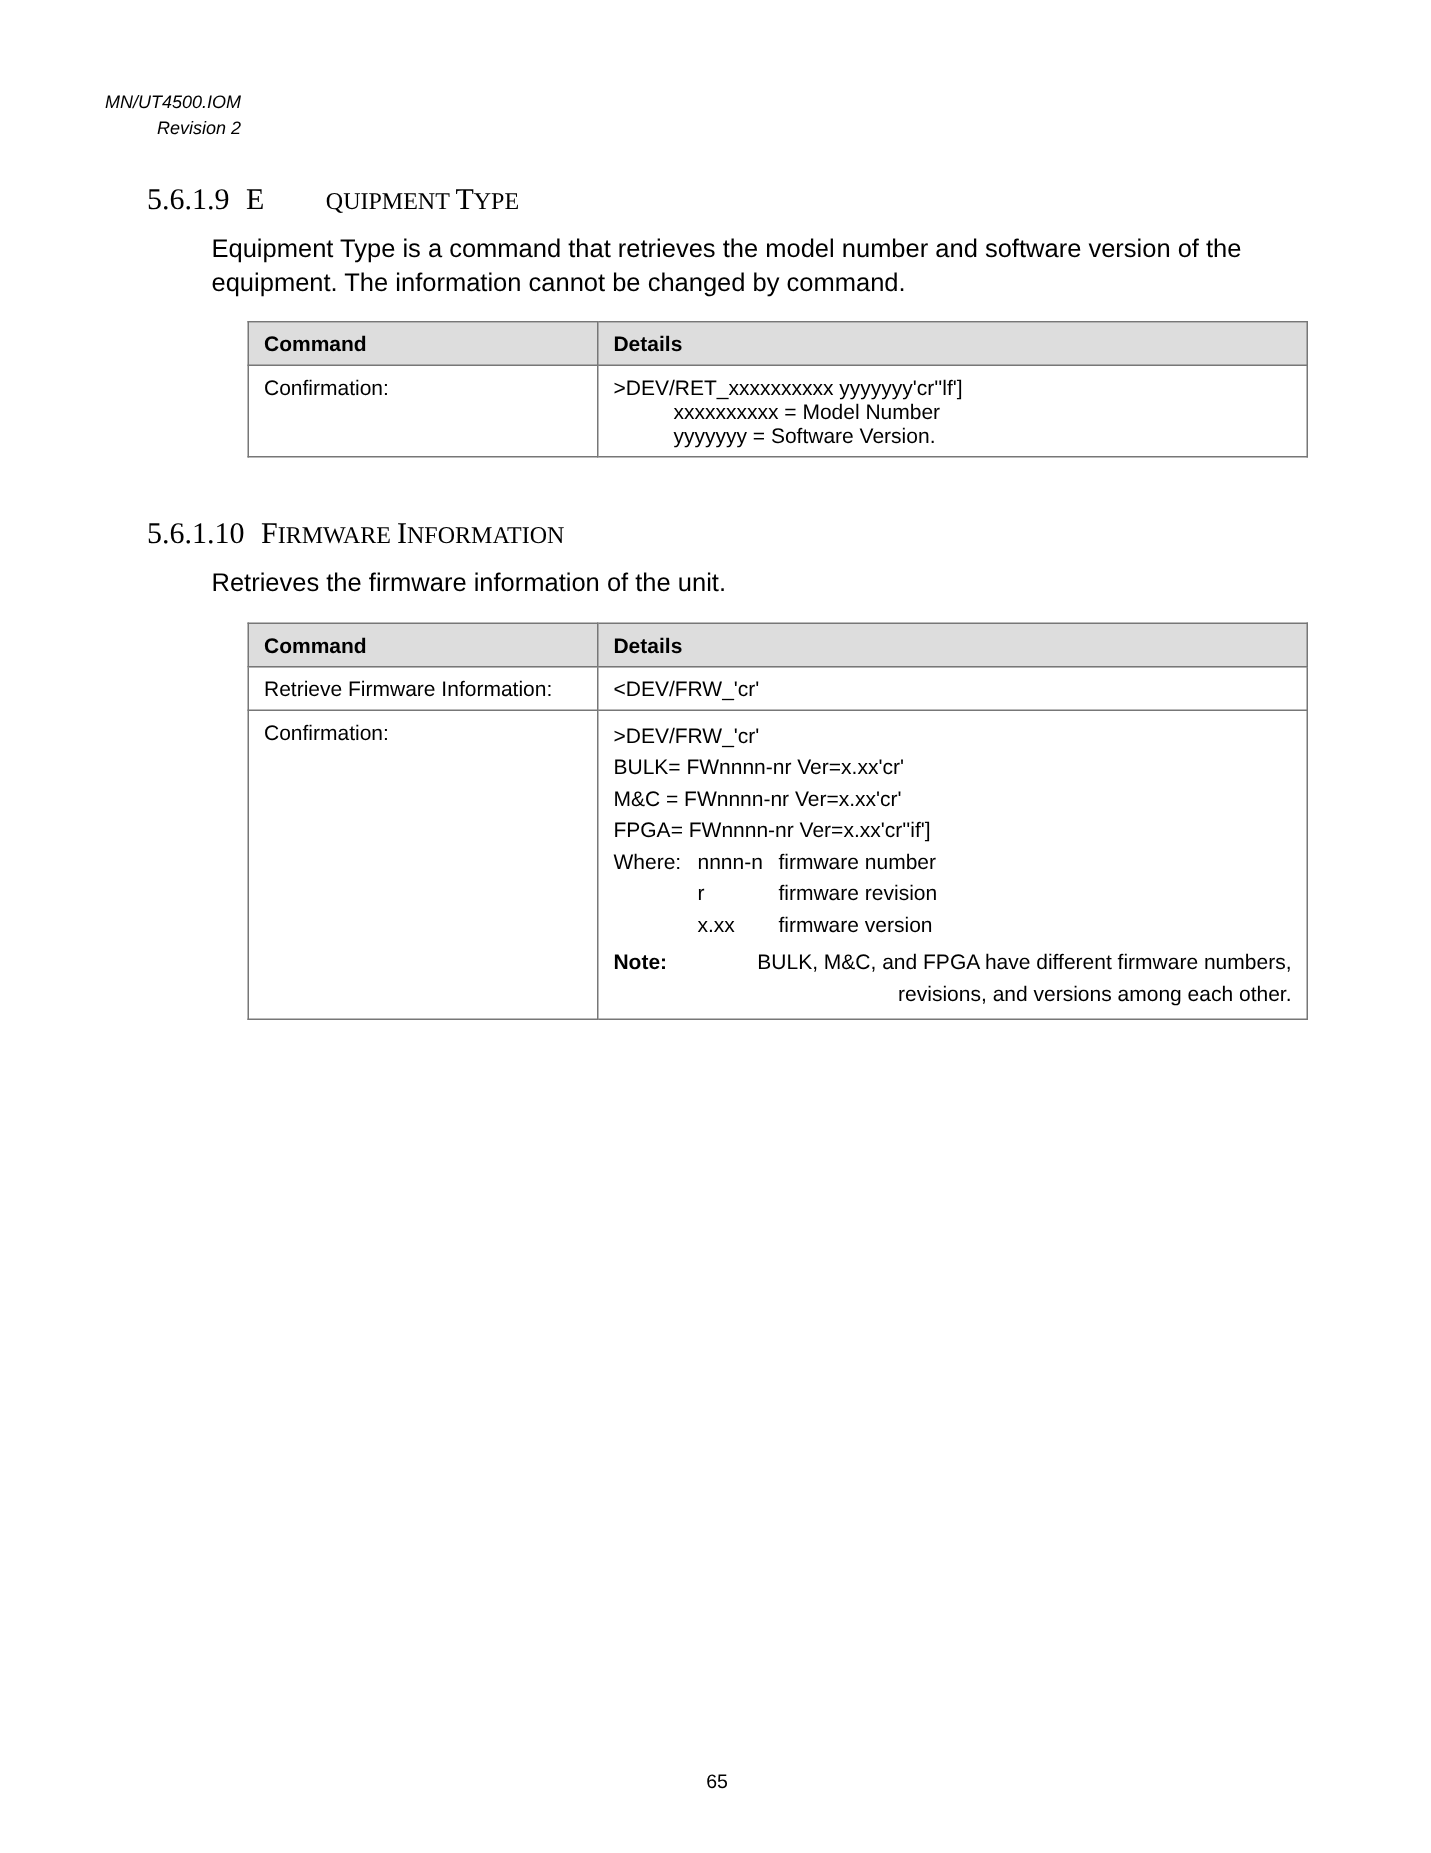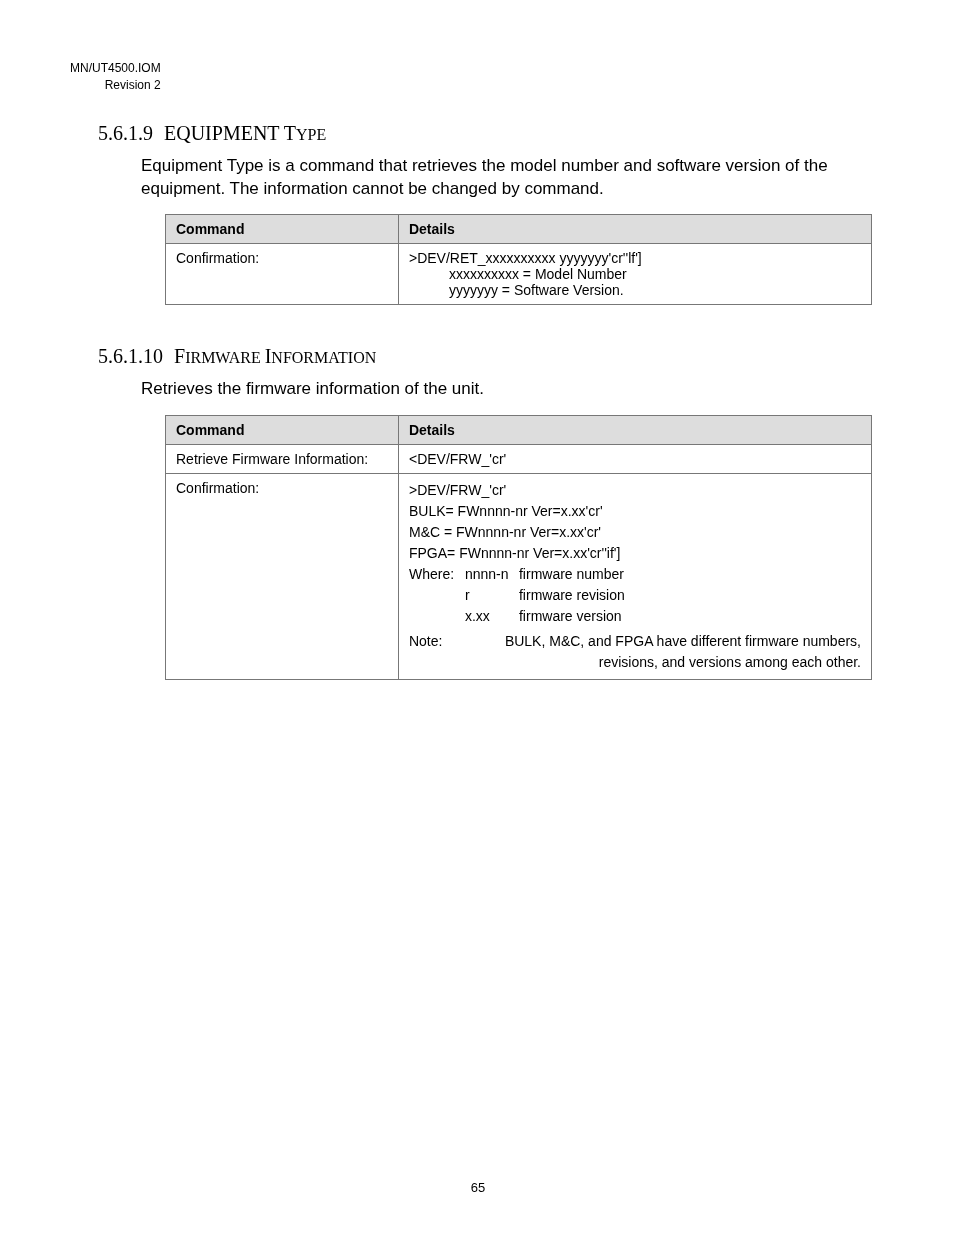--- a/index.html
+++ b/index.html
@@ -13,21 +13,21 @@
     position: relative;
   }
   .header-row {
     display: flex;
     justify-content: space-between;
     font-size: 12px;
     line-height: 1.4;
     margin-bottom: 28px;
   }
   .header-left { text-align: left; }
-  .header-right { text-align: right; }
+  .header-right { text-align: right; font-style: italic; }
   .section-heading {
     font-family: "Times New Roman", Times, serif;
     font-size: 20px;
     font-weight: normal;
     margin-bottom: 10px;
     margin-left: 28px;
   }
   .section-heading .num {
     font-size: 20px;
     margin-right: 6px;
@@ -57,21 +57,21 @@
     background: #ddd;
     font-weight: bold;
   }
   table.cmd td.col1 { width: 33%; }
   .indent1 { padding-left: 40px; }
   .where-row { display: flex; gap: 4px; }
   .where-label { width: 52px; }
   .where-key { width: 50px; text-align: left; }
   .where-val { }
   .note-row { display: flex; gap: 12px; margin-top: 4px; }
-  .note-label { font-weight: normal; width: 44px; }
+  .note-label { font-weight: bold; width: 44px; }
   .note-text { flex: 1; text-align: right; }
   .page-num {
     position: absolute;
     bottom: 40px;
     left: 2px; right: 0;
     text-align: center;
     font-size: 13px;
   }
   .conf-lines div { line-height: 1.5; }
 </style>
@@ -80,21 +80,21 @@
 
 <div class="header-row">
   <div class="header-right">
     <div>MN/UT4500.IOM</div>
     <div>Revision 2</div>
   </div>
 </div>
 
 <div class="section-heading">
   <span class="num">5.6.1.9</span>
-  <span>E</span><span style="font-size:20px;">QUIPMENT </span><span>T</span><span style="font-size:16px;">YPE</span>
+  <span>E</span><span style="font-size:16px;margin-left:41px;">QUIPMENT </span><span>T</span><span style="font-size:16px;">YPE</span>
 </div>
 
 <p class="section-body">Equipment Type is a command that retrieves the model number and software version of the equipment.  The information cannot be changed by command.</p>
 
 <table class="cmd">
   <tbody>
       <tr>
     <th class="col1">Command</th>
     <th>Details</th>
   </tr>

